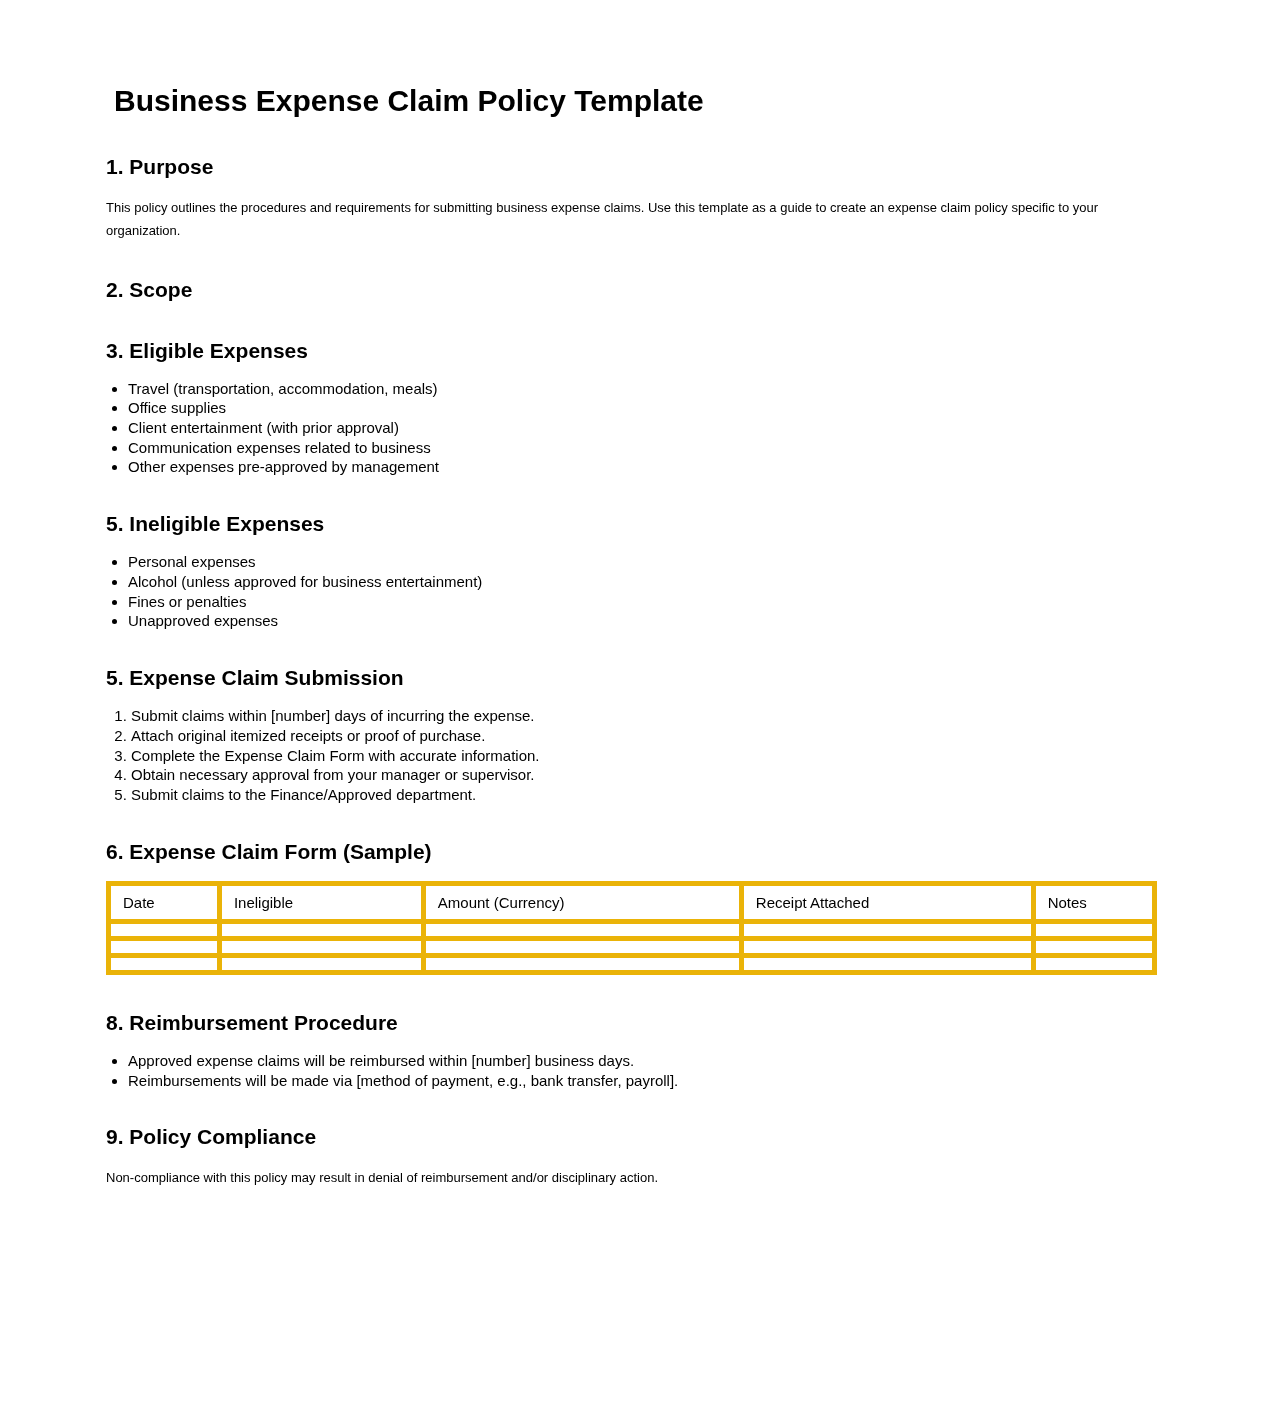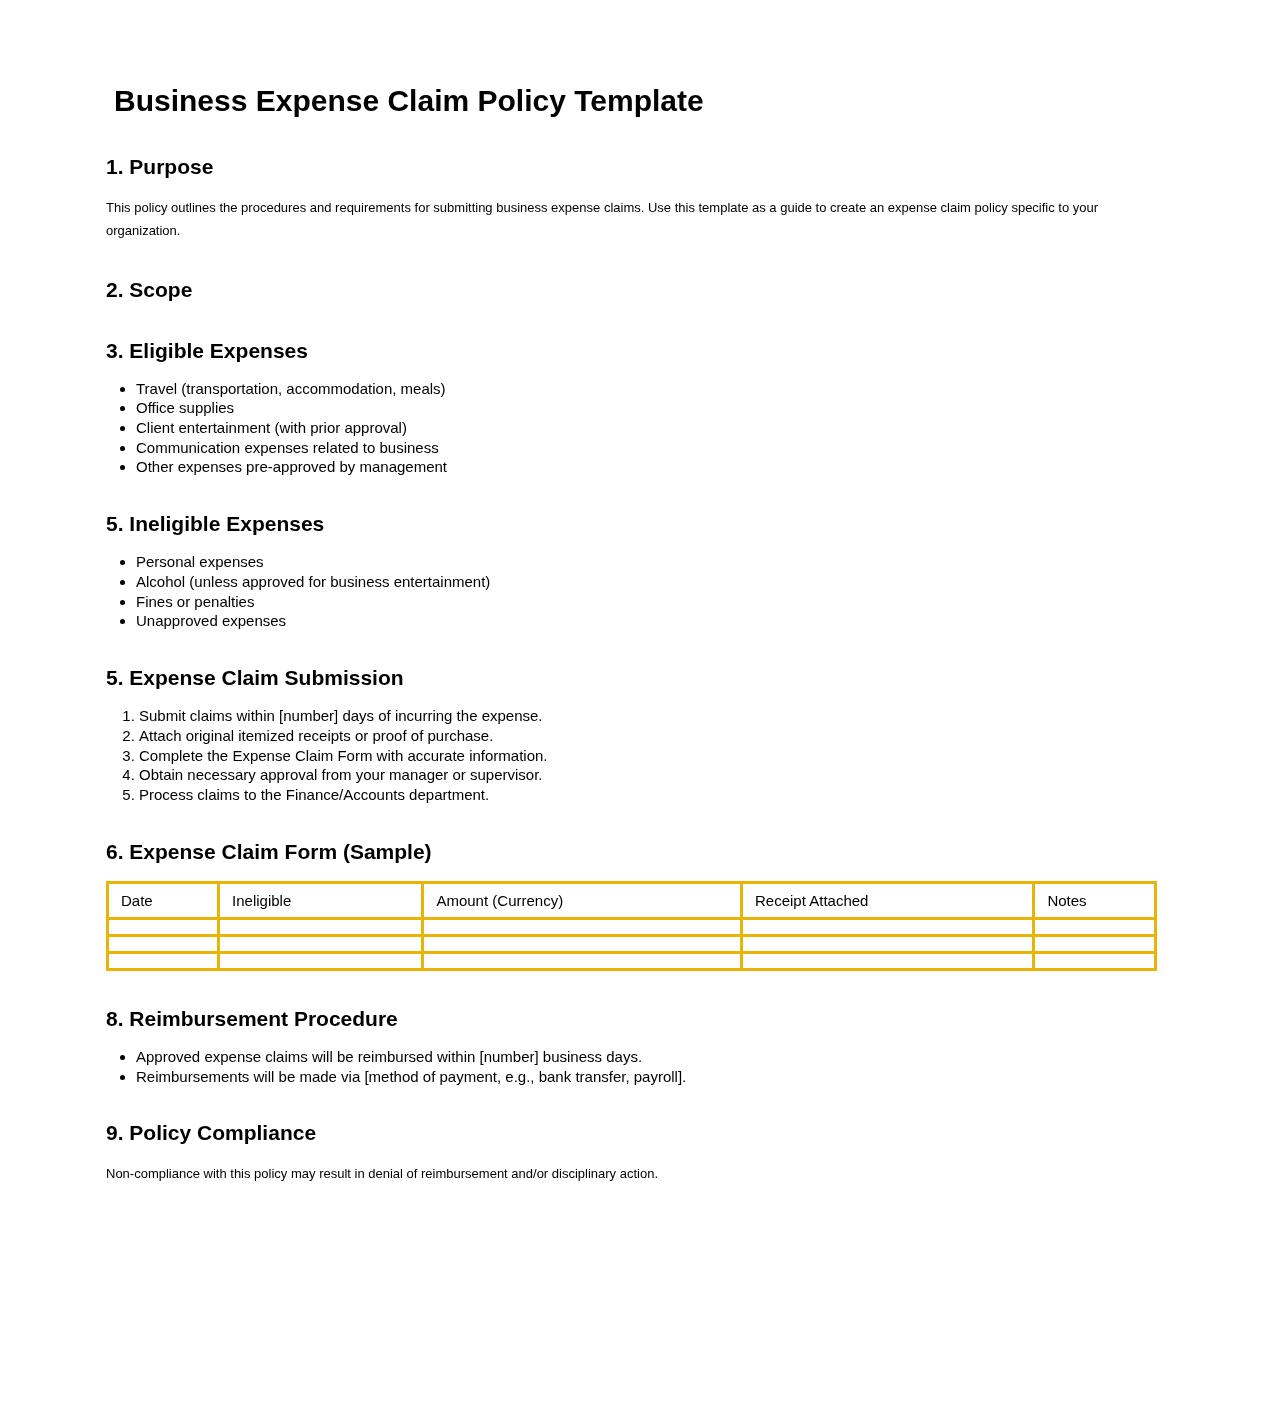--- a/index.html
+++ b/index.html
@@ -28,35 +28,35 @@
     font-weight: bold;
     line-height: 1.15;
     margin: 36px 0 17px 0;
   }
   p {
     font-size: 13px;
     line-height: 1.8;
     margin: 0;
   }
   ul, ol {
-    margin: 8px;
+    margin: 0;
     font-size: 15px;
     line-height: 1.18;
   }
   ul { padding-left: 22px; }
   ol { padding-left: 25px; }
   li { margin: 0 0 2px 0; }
   table {
     width: 100%;
     border-collapse: collapse;
     margin-top: 17px;
     font-size: 15px;
   }
   th, td {
-    border: 3px solid #eab308;
+    border: 5px solid #eab308;
     text-align: left;
     font-weight: normal;
     vertical-align: middle;
   }
   th {
     padding: 8px 12px;
     height: 33px;
   }
   td {
     padding: 0 12px;
@@ -105,21 +105,21 @@
     </ul>
   </section>
 
   <section>
     <h2>5. Expense Claim Submission</h2>
     <ol>
       <li>Submit claims within [number] days of incurring the expense.</li>
       <li>Attach original itemized receipts or proof of purchase.</li>
       <li>Complete the Expense Claim Form with accurate information.</li>
       <li>Obtain necessary approval from your manager or supervisor.</li>
-      <li>Process claims to the Finance/Accounts department.</li>
+      <li>Submit claims to the Finance/Approved department.</li>
     </ol>
   </section>
 
   <section>
     <h2>6. Expense Claim Form (Sample)</h2>
     <table>
       <colgroup>
         <col class="c-date">
           <col class="c-desc">
           <col class="c-amount">

